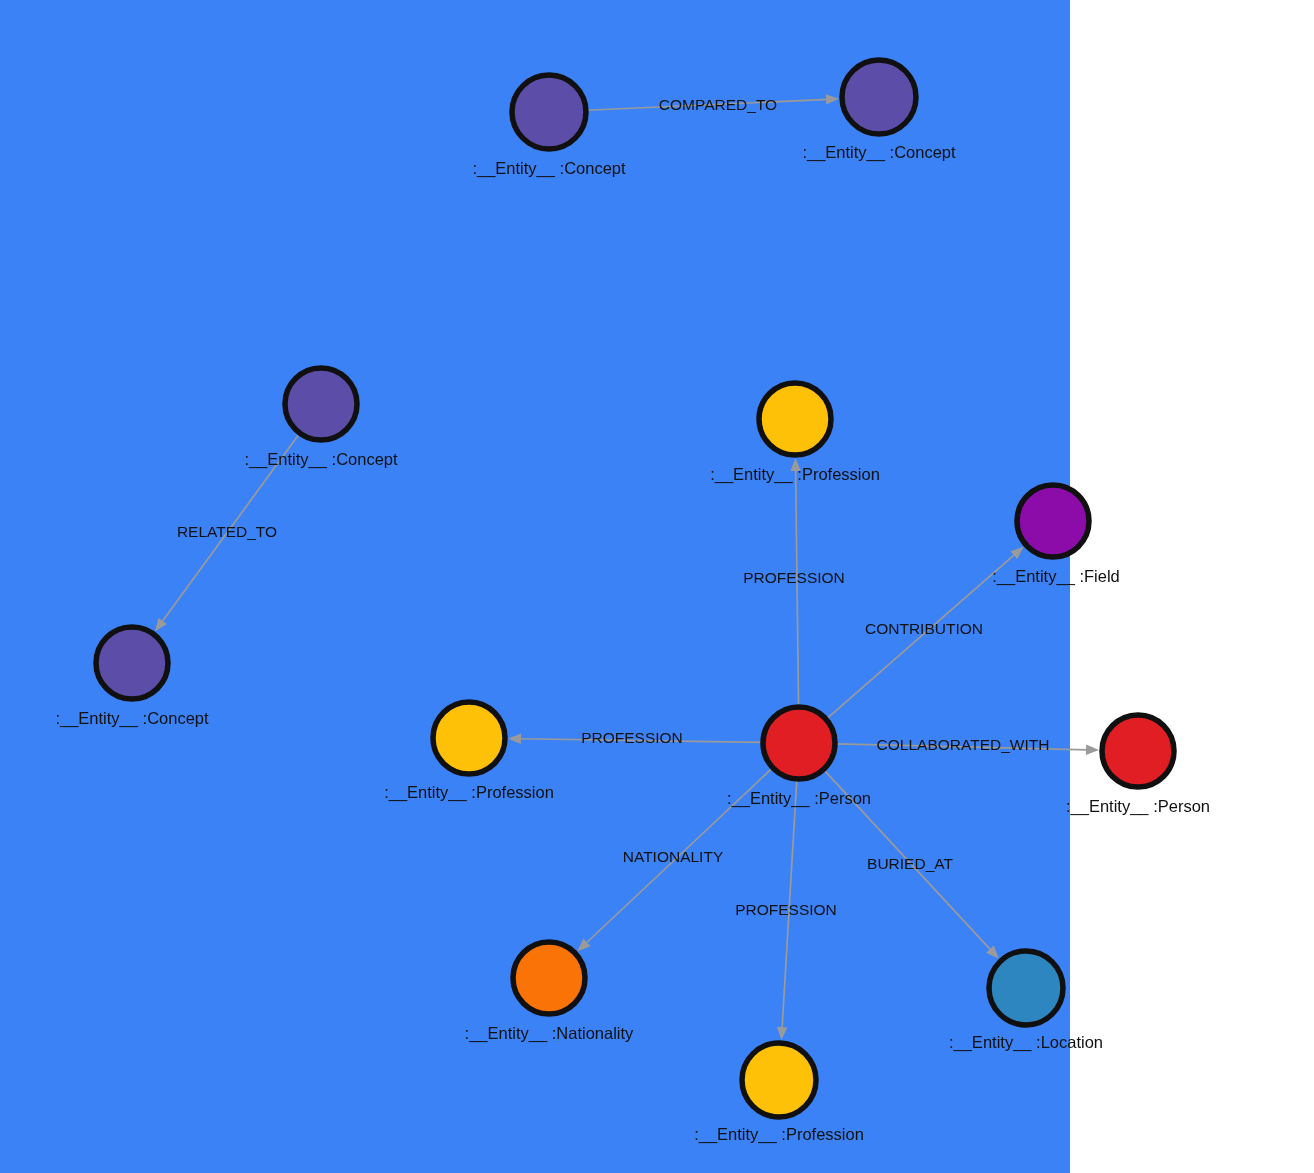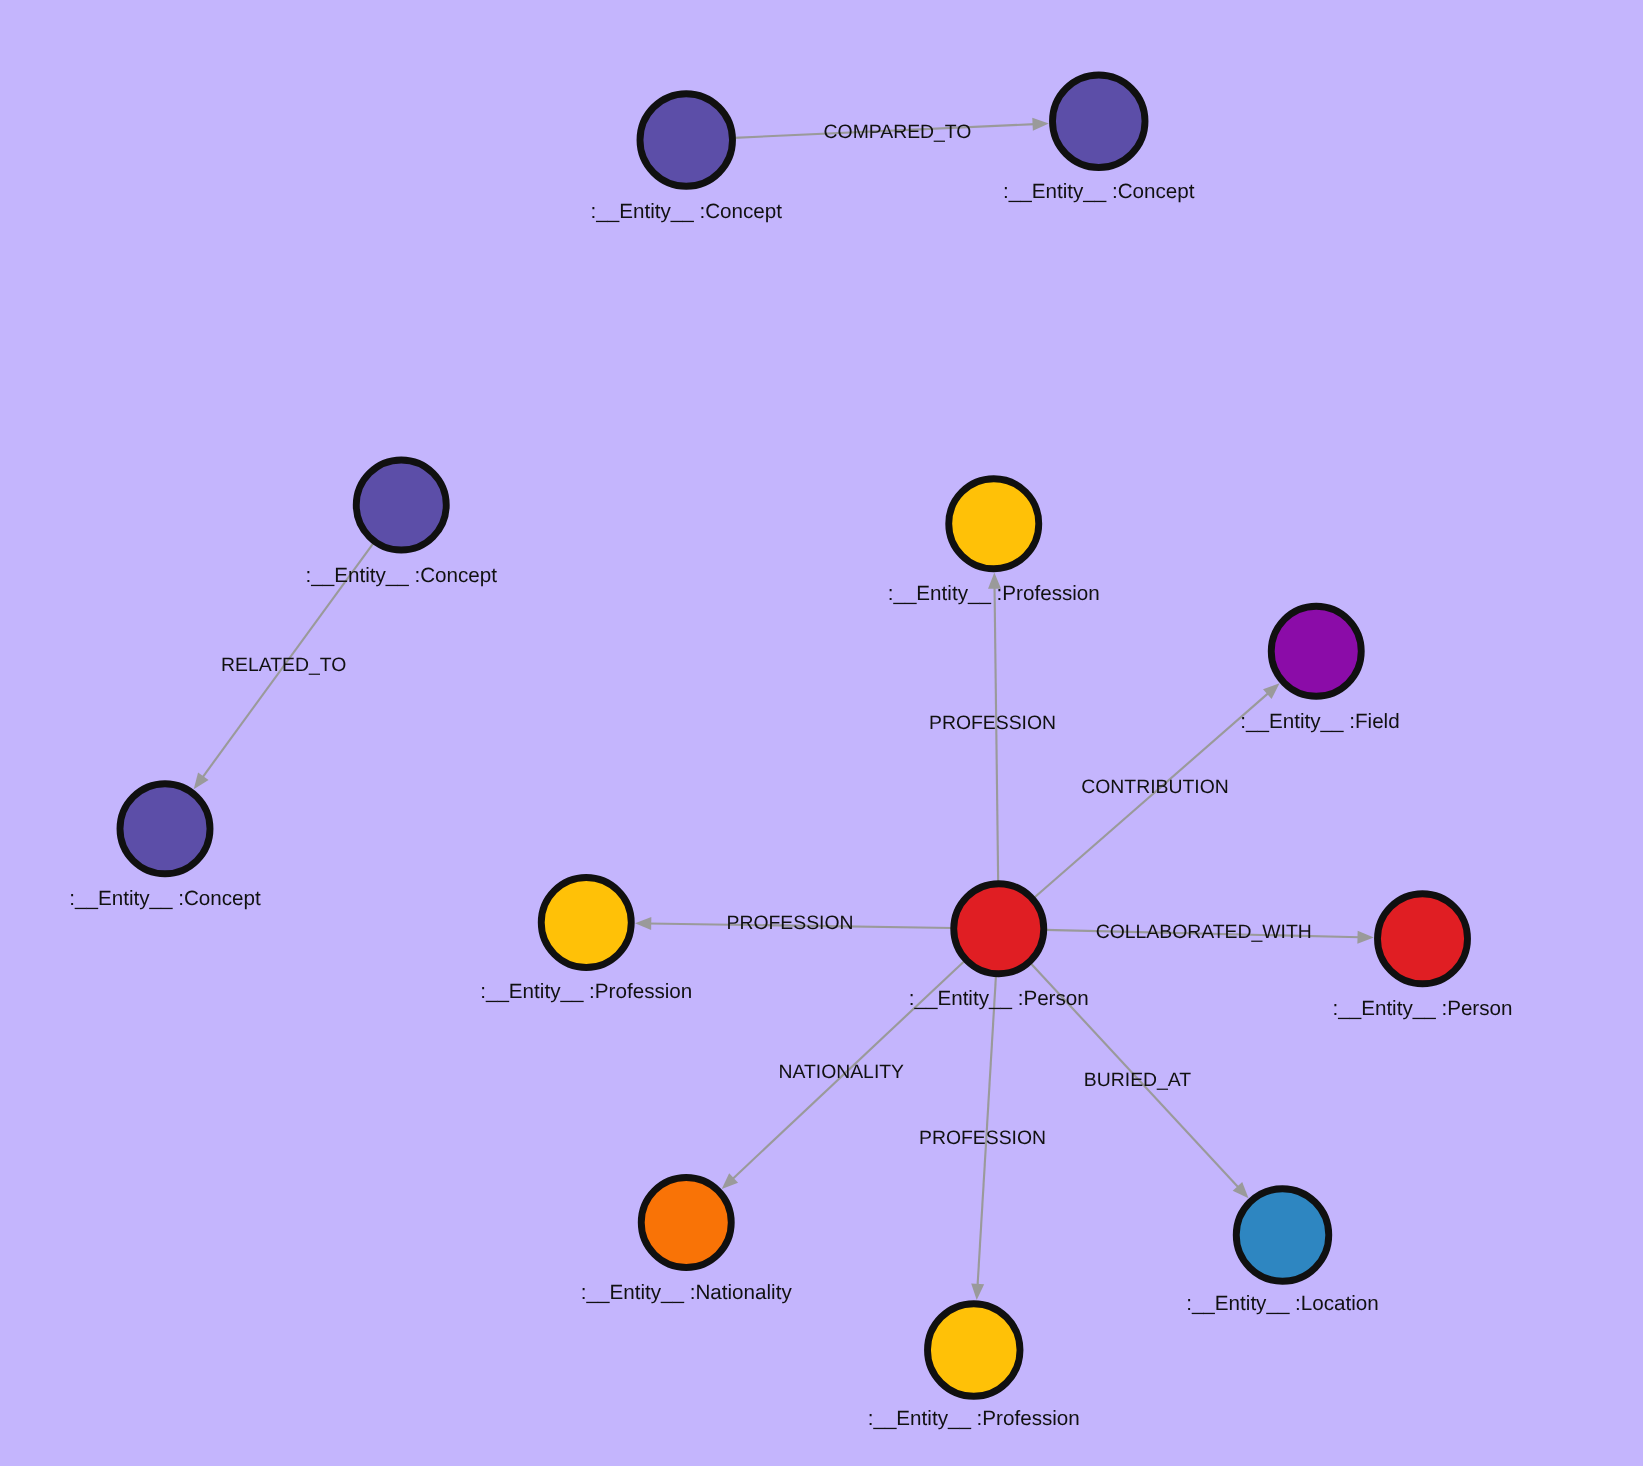--- a/index.html
+++ b/index.html
@@ -9,23 +9,23 @@
     background: #ffffff;
   }
   body {
     font-family: "Liberation Sans", sans-serif;
     width: 1314px;
     height: 1173px;
     overflow: hidden;
   }
   #graph-canvas {
     position: relative;
-    width: 1314px;
+    width: 1070px;
     height: 1173px;
-    background: #c4b5fd;
+    background: #3b82f6;
   }
   svg.graph-svg {
     position: absolute;
     top: 0;
     left: 0;
     width: 1314px;
     height: 1173px;
     display: block;
   }
   .edge-line {

